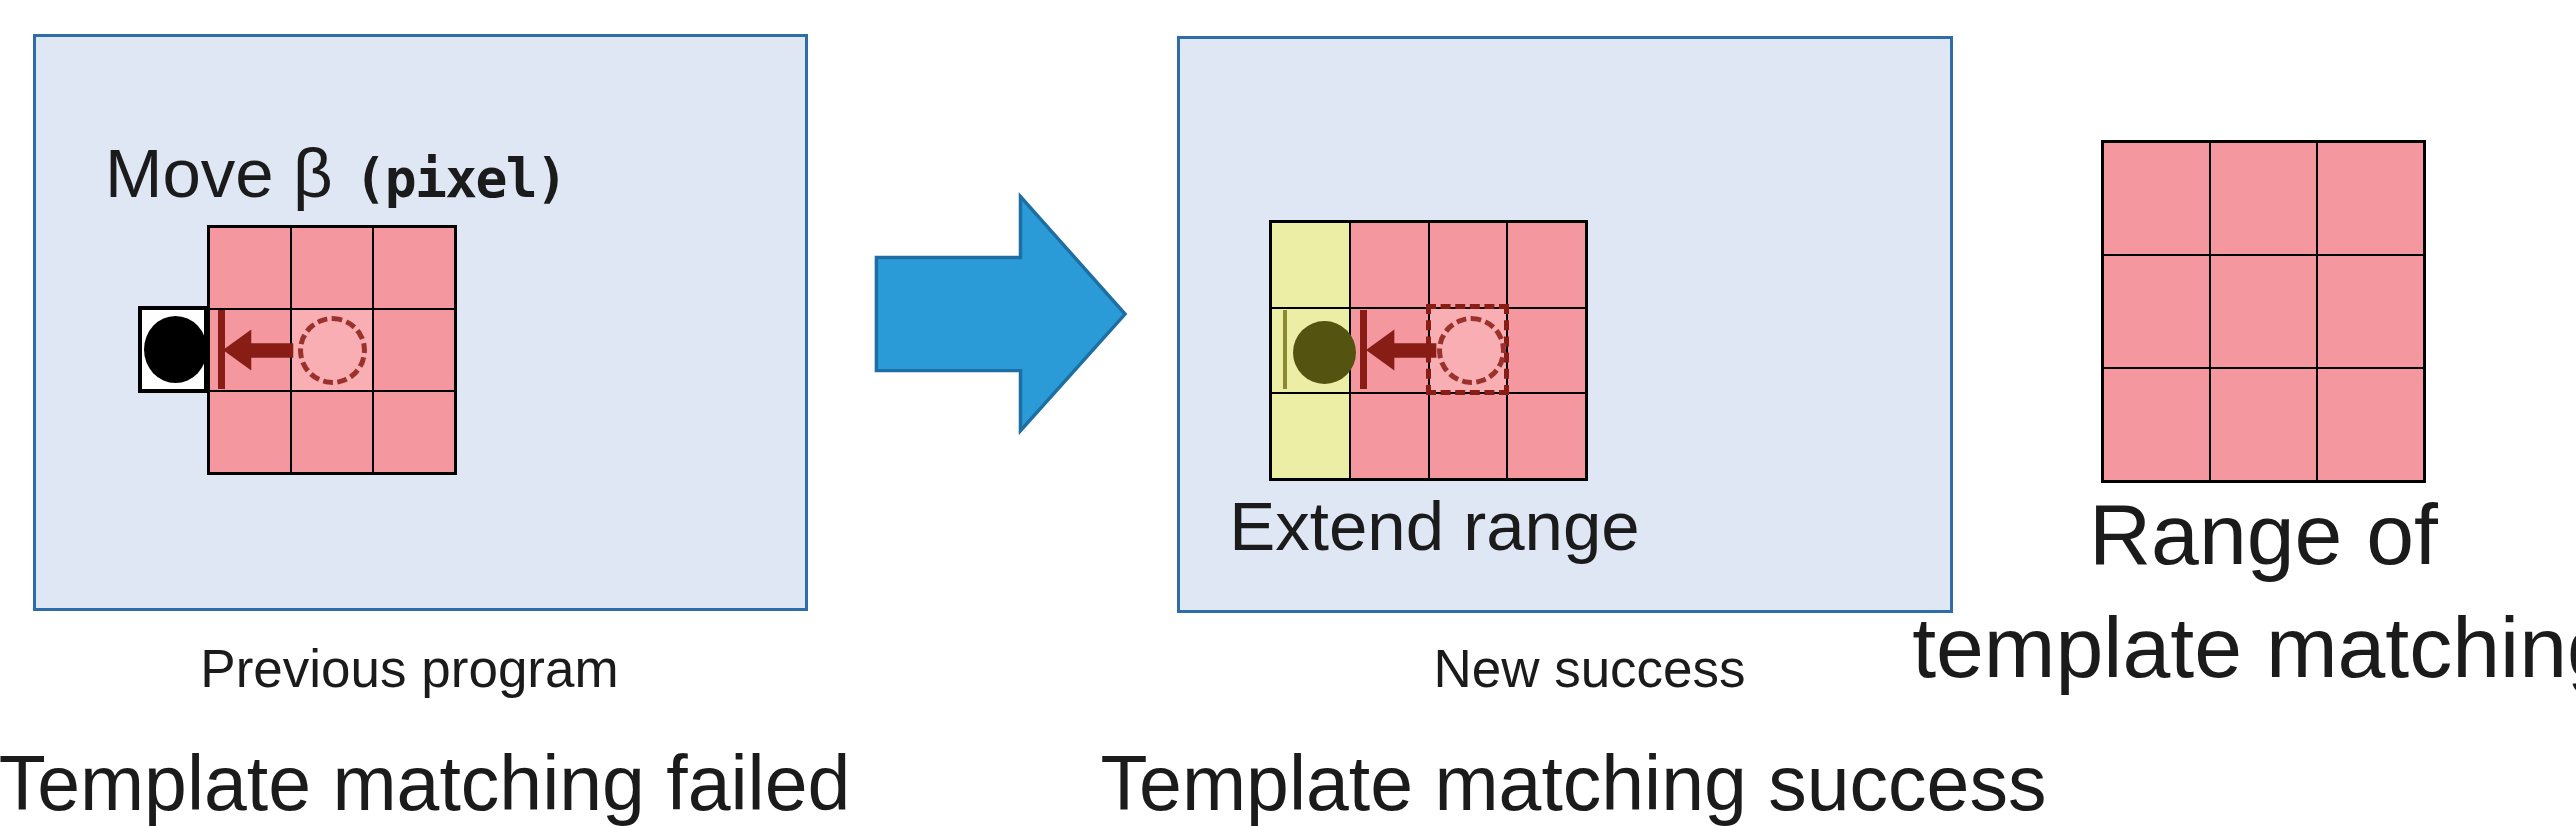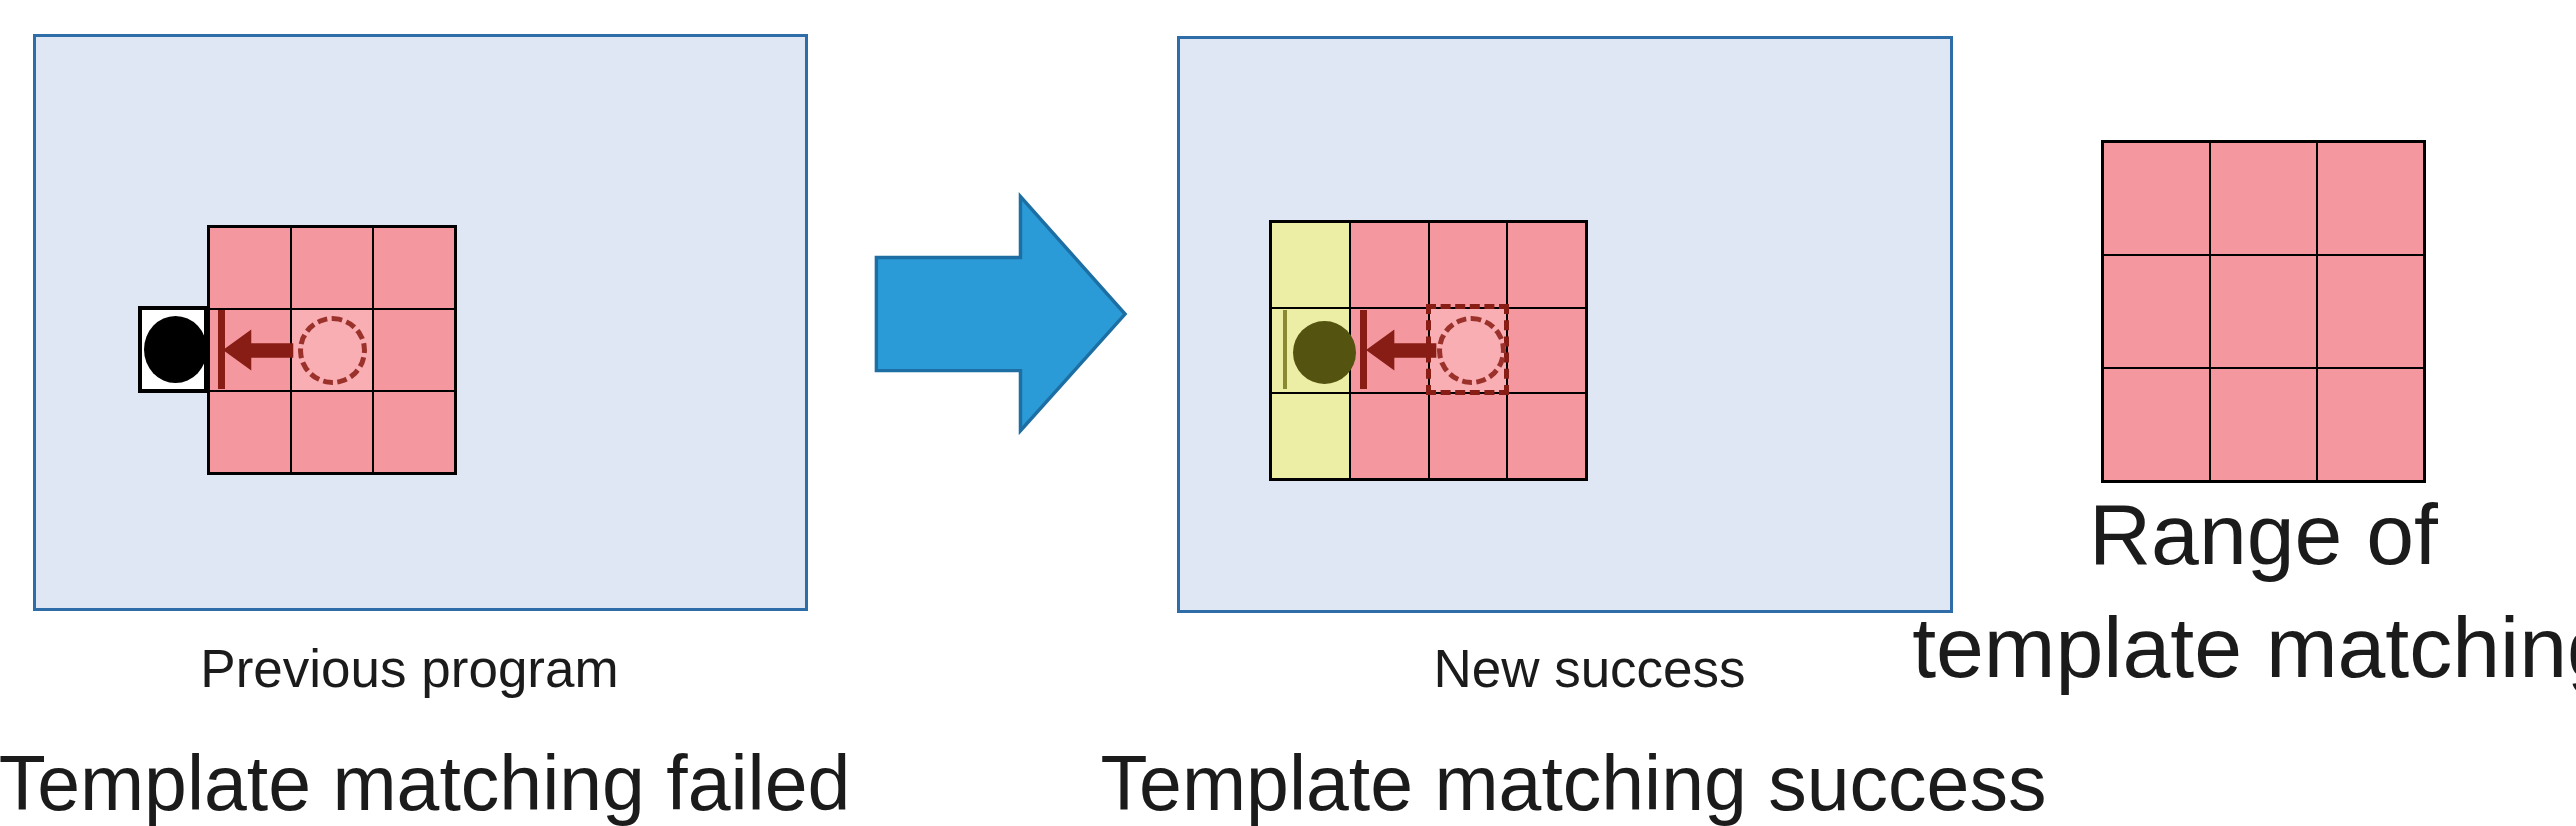--- a/index.html
+++ b/index.html
@@ -22,20 +22,21 @@
   .dashed-square{position:absolute;border:5.1px dashed;box-sizing:border-box;z-index:4;background:transparent;}
   svg.overlay{position:absolute;left:0;top:0;z-index:5;pointer-events:none;}
 </style>
 </head>
 <body>
 
 <div class="canvas">
 
   <div class="panel" style="left: 33px; top: 34px; width: 775px; height: 577px; background: rgb(223, 231, 244); border-color: rgb(46, 109, 168);"></div>
 
+  <div class="label note" style="left:105px;top:134px;"><span>Move β</span><span class="paren">(pixel)</span></div>
 
   <div class="grid" style="left: 207px; top: 225px; width: 250px; height: 250px; grid-template-columns: repeat(3, 1fr); grid-template-rows: repeat(3, 1fr);">
       <div class="cell" style="background: rgb(245, 151, 159);"></div>
       <div class="cell" style="background: rgb(245, 151, 159);"></div>
       <div class="cell" style="background: rgb(245, 151, 159);"></div>
       <div class="cell" style="background: rgb(245, 151, 159);"></div>
       <div class="cell" style="background: rgb(248, 174, 179);"></div>
       <div class="cell" style="background: rgb(245, 151, 159);"></div>
       <div class="cell" style="background: rgb(245, 151, 159);"></div>
       <div class="cell" style="background: rgb(245, 151, 159);"></div>
@@ -70,20 +71,21 @@
   <div class="vline" style="left: 1283px; top: 310px; width: 4.3px; height: 79px; background: rgb(138, 138, 51);"></div>
 
   <div class="dot" style="left: 1293px; top: 321px; width: 63px; height: 63px; background: rgb(85, 83, 16);"></div>
 
   <div class="vline" style="left: 1360px; top: 310px; width: 6.9px; height: 79px; background: rgb(135, 29, 21);"></div>
 
   <div class="dashed-square" style="left: 1426px; top: 304px; width: 83px; height: 91px; border-color: rgb(135, 29, 21);"></div>
 
   <div class="dashed-circle" style="left: 1437px; top: 316px; width: 69px; height: 69px; border-color: rgb(155, 49, 43);"></div>
 
+  <div class="label note center" style="left:1177px;top:487px;width:515px;">Extend range</div>
 
   <div class="grid" style="left: 2101px; top: 140px; width: 325px; height: 343px; grid-template-columns: repeat(3, 1fr); grid-template-rows: repeat(3, 1fr);">
       <div class="cell" style="background: rgb(245, 151, 159);"></div>
       <div class="cell" style="background: rgb(245, 151, 159);"></div>
       <div class="cell" style="background: rgb(245, 151, 159);"></div>
       <div class="cell" style="background: rgb(245, 151, 159);"></div>
       <div class="cell" style="background: rgb(245, 151, 159);"></div>
       <div class="cell" style="background: rgb(245, 151, 159);"></div>
       <div class="cell" style="background: rgb(245, 151, 159);"></div>
       <div class="cell" style="background: rgb(245, 151, 159);"></div>

